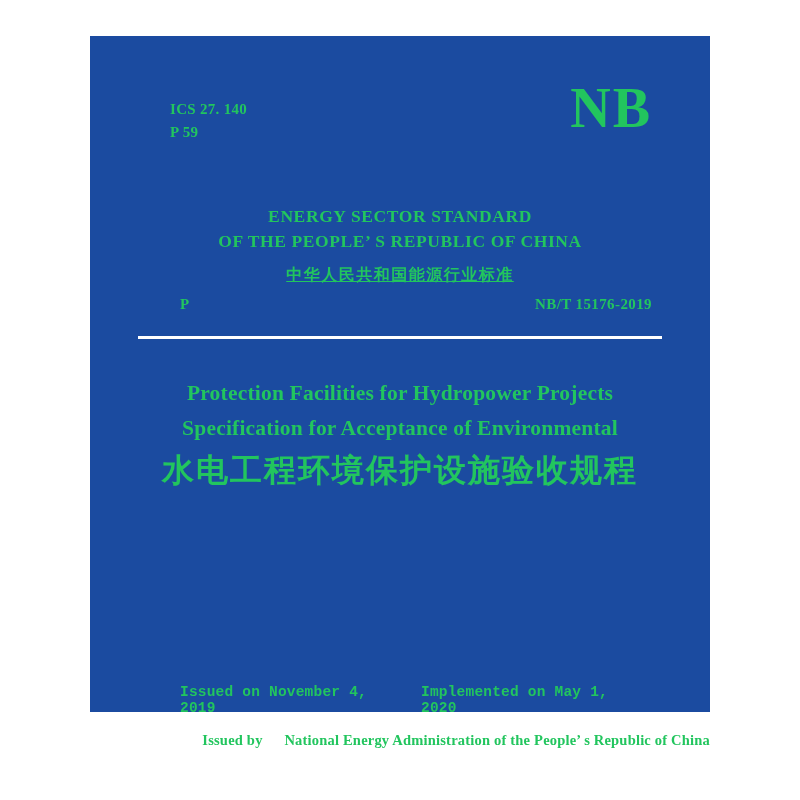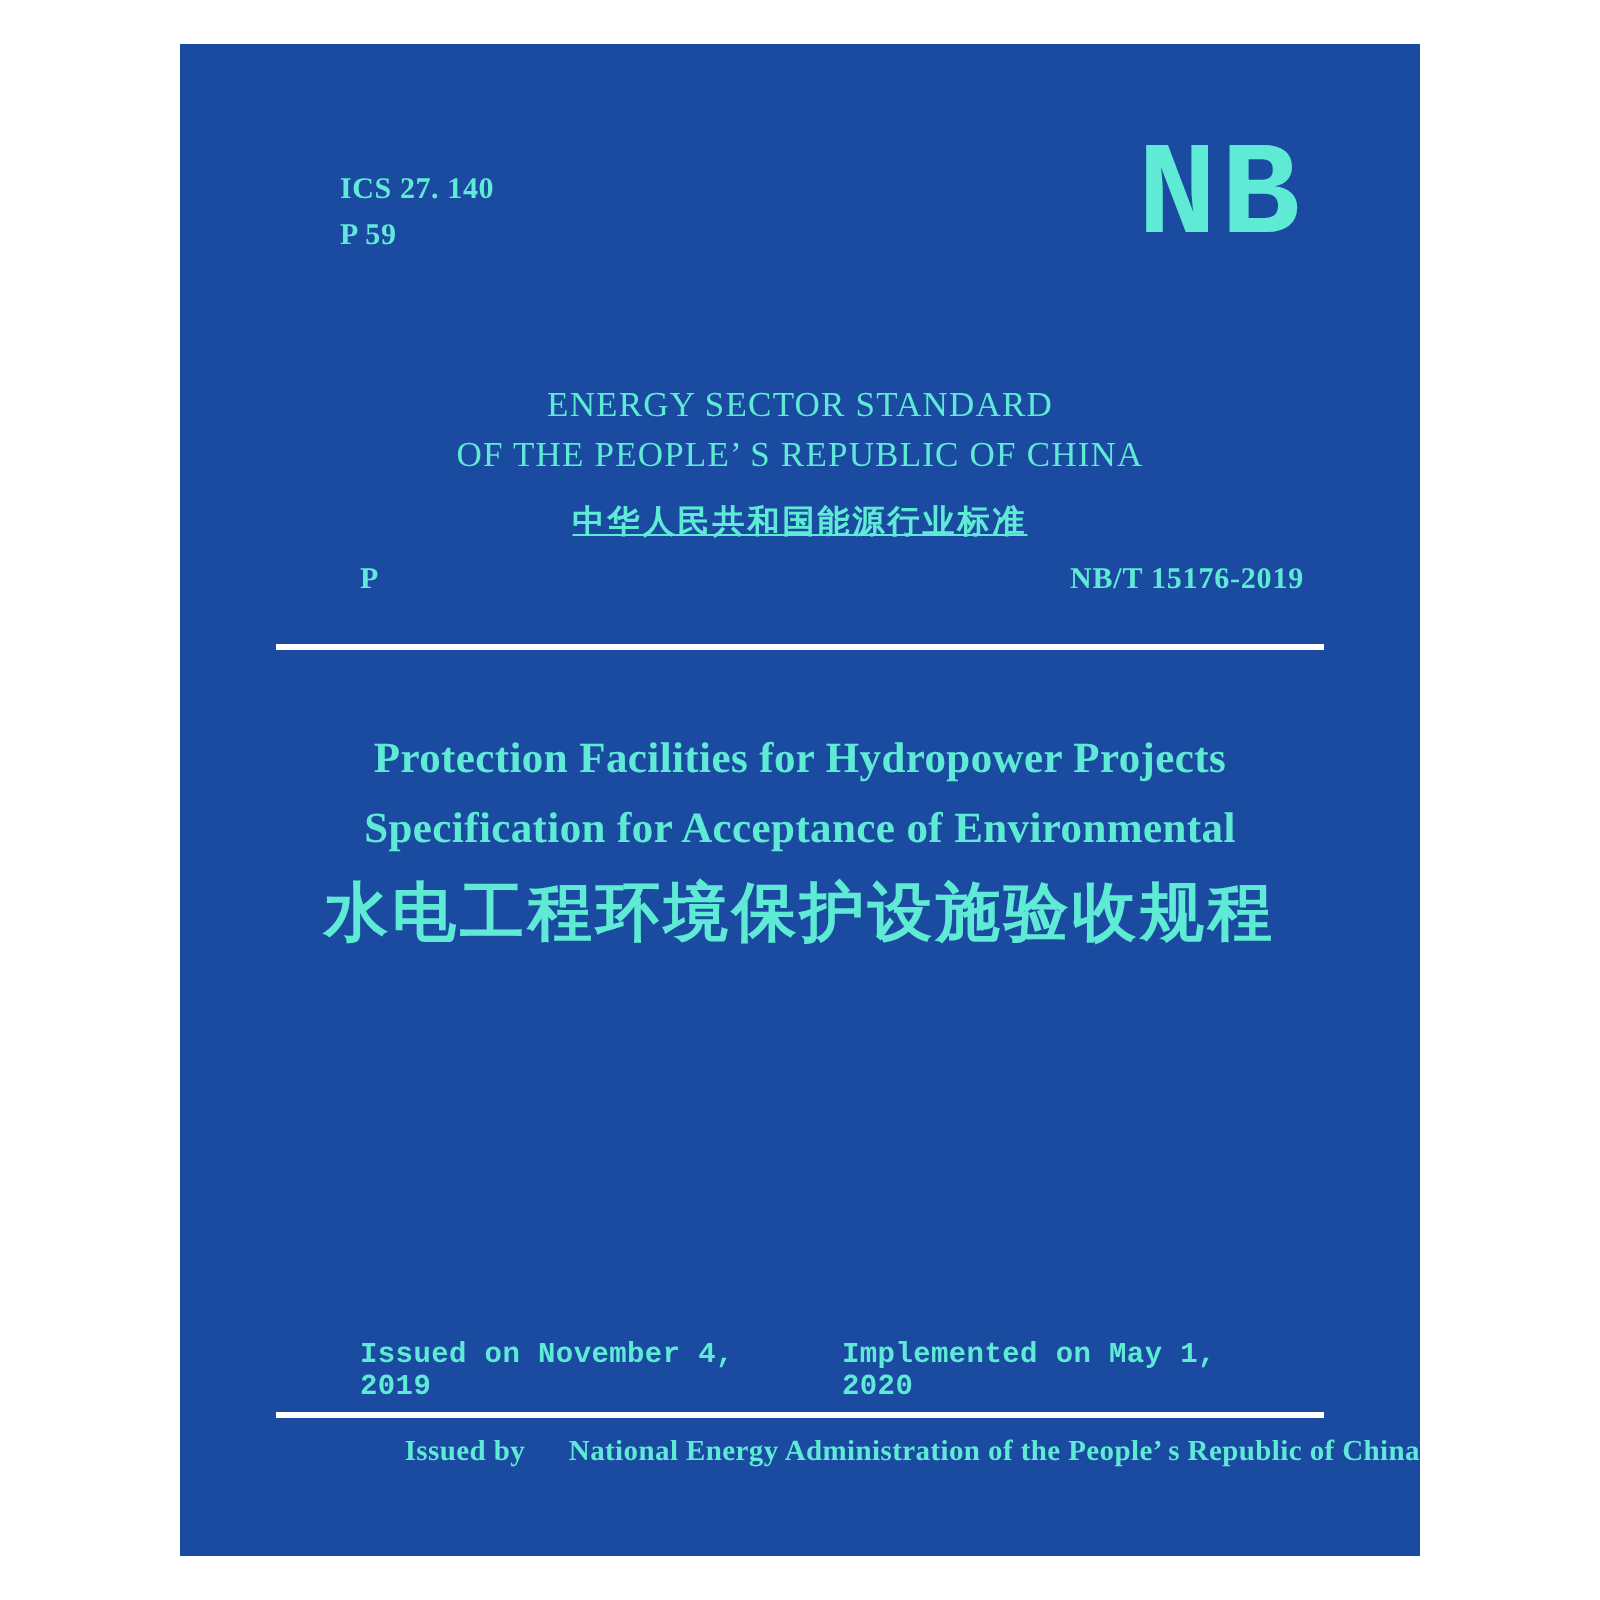--- a/index.html
+++ b/index.html
@@ -18,64 +18,64 @@
     position: relative;
     width: 800px;
     height: 800px;
     background: #ffffff;
   }
 
   
   .cover {
     position: absolute;
     left: 90px;
-    top: 22px;
+    top: 36px;
     width: 620px;
-    height: 756px;
+    height: 676px;
     background: #1b4ba0;
-    color: #5eead4;
+    color: #22c55e;
     box-sizing: border-box;
   }
 
   
   .ics-block {
     position: absolute;
     left: 80px;
     top: 62px;
     font-family: "Liberation Serif", serif;
     font-weight: bold;
     font-size: 15px;
     line-height: 1.55;
     letter-spacing: 0.3px;
   }
 
   
   .nb-logo {
     position: absolute;
     right: 58px;
     top: 44px;
-    font-family: Liberation Mono, monospace;
-    font-weight: bold;
-    font-size: 66px;
+    font-family: Liberation Serif, serif;
+    font-weight: bold;
+    font-size: 56px;
     letter-spacing: 2px;
     line-height: 1;
   }
 
   
   .std-head {
     position: absolute;
     left: 0;
     top: 168px;
     width: 100%;
     text-align: center;
   }
   .std-head .line1,
   .std-head .line2 {
     font-family: "Liberation Serif", serif;
-    font-weight: normal;
+    font-weight: bold;
     font-size: 17.5px;
     letter-spacing: 0.6px;
     line-height: 1.45;
   }
   .std-head .line-cn {
     font-family: "DejaVu Sans", sans-serif;
     font-weight: bold;
     font-size: 16px;
     letter-spacing: 1.5px;
     margin-top: 10px;

